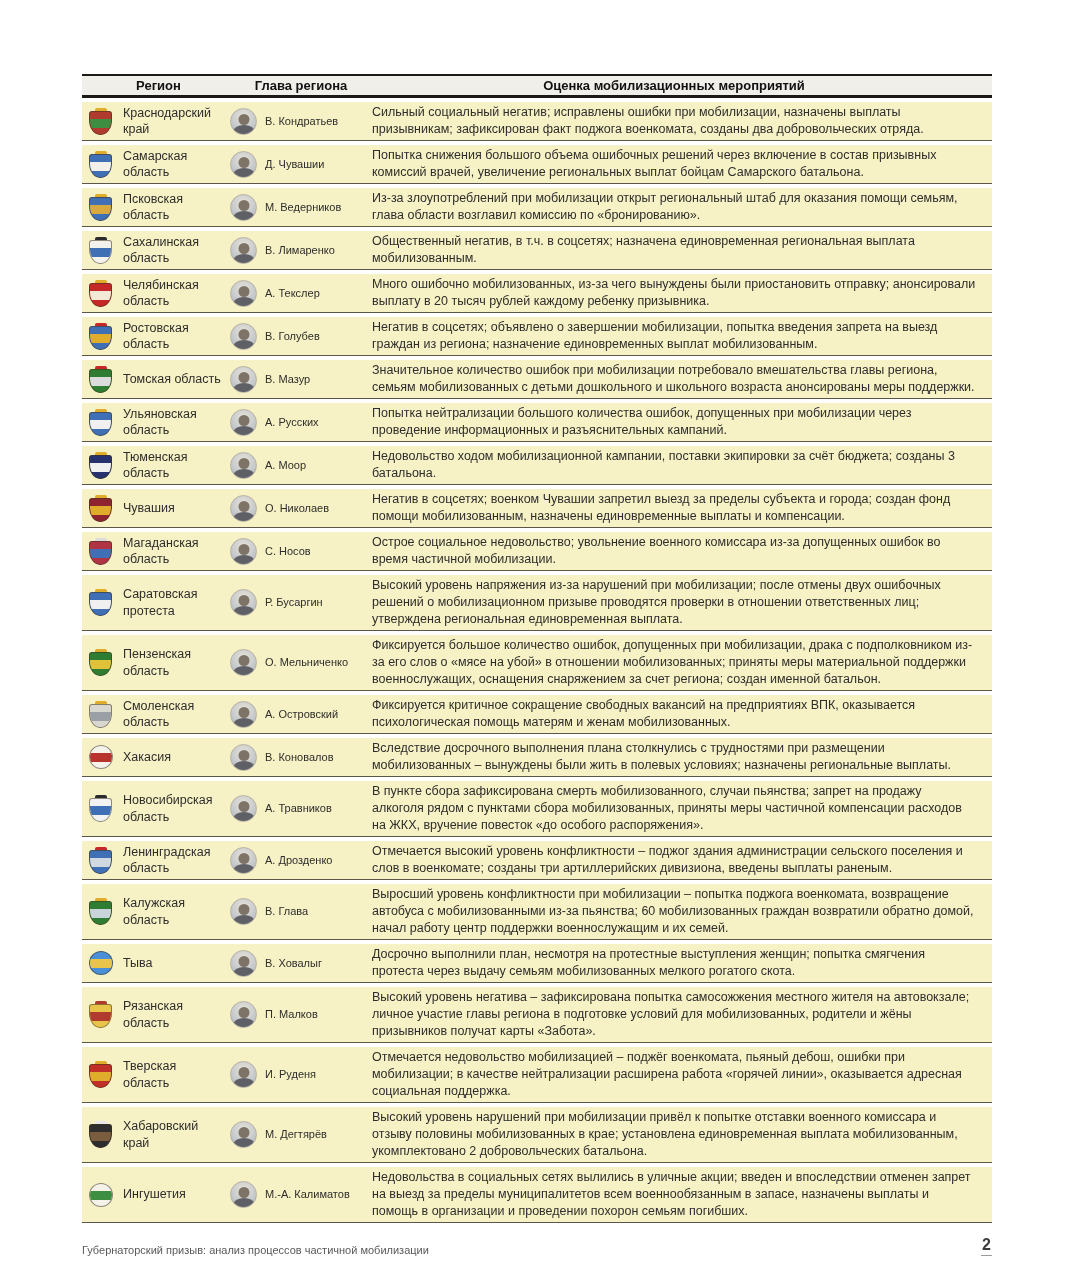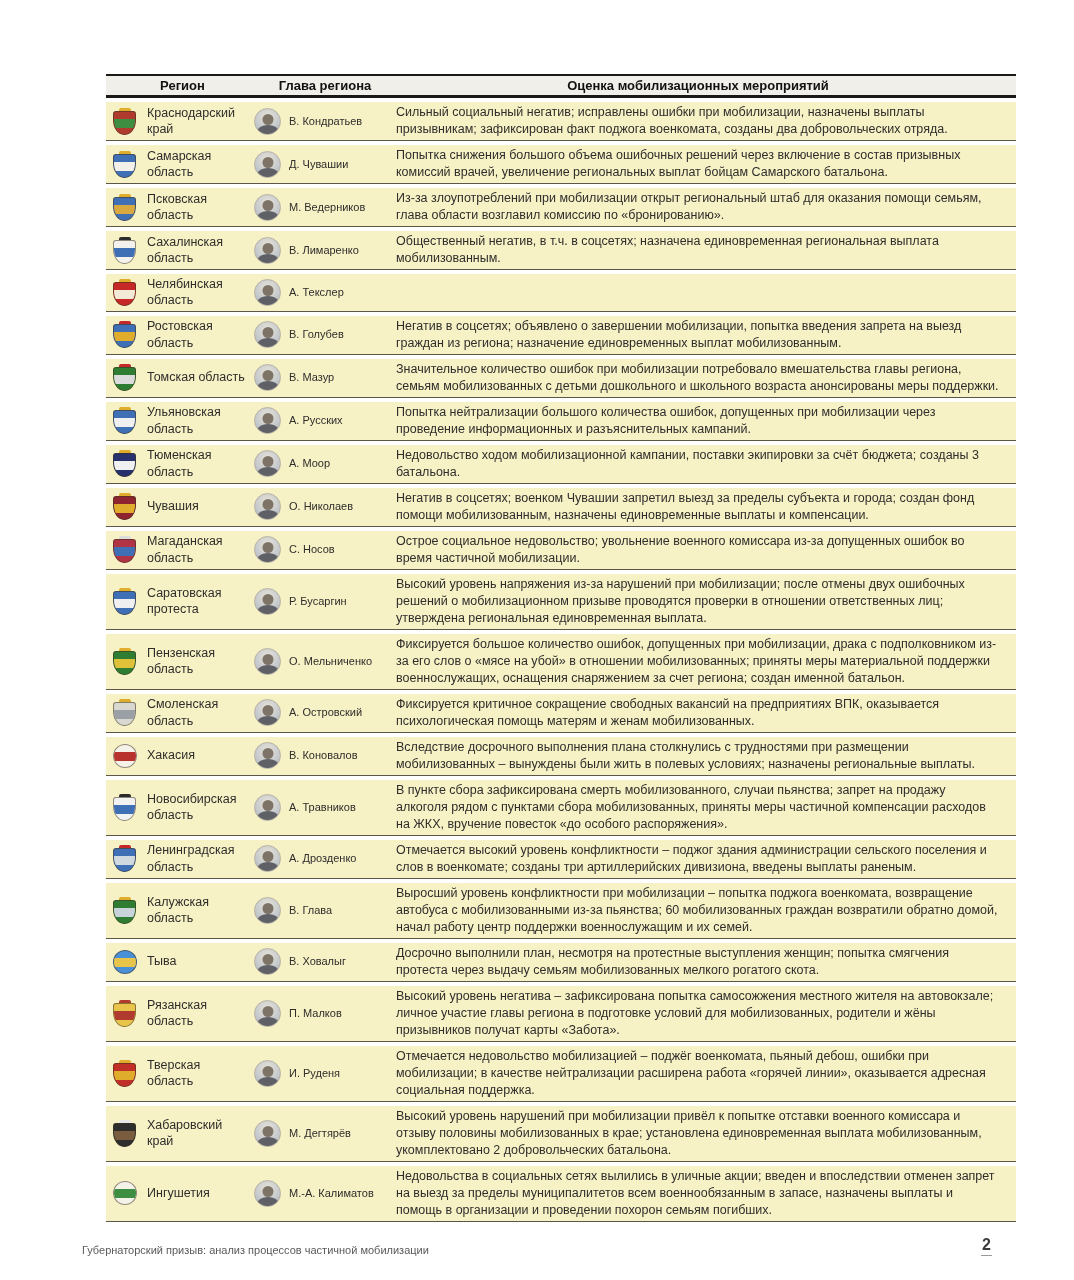--- a/index.html
+++ b/index.html
@@ -3,21 +3,21 @@
 <meta charset="utf-8">
 <style>
   :root{
     --row-bg:#f7f2c6; --header-bg:#f1efea; --table-border:#1b1a17;
     --row-divider:#5a564a; --text:#2e2d2b; --footer-text:#5a5a5a;
   }
   *{box-sizing:border-box; margin:0; padding:0;}
   html,body{background:#ffffff;}
   body{font-family:"Liberation Sans", sans-serif; color:var(--text);}
   .page{position:relative; width:1074px; height:1280px; background:#ffffff; margin:0 auto; overflow:hidden;}
-  .table{position:absolute; left:82px; top:74px; width:910px;margin-left:24px;}
+  .table{position:absolute; left:82px; top:74px; width:910px;}
   .thead{
     display:flex; align-items:center; background:var(--header-bg);
     border-top:2px solid var(--table-border); border-bottom:3px solid var(--table-border);
     height:24px; margin-bottom:4px; font-weight:bold; font-size:13px; color:#111;
   }
   .thead .hcell{text-align:center;}
   .row{
     display:flex; align-items:center; background:var(--row-bg);
     border-bottom:1.5px solid var(--row-divider); margin-bottom:4px; padding:2px 0;
   }
@@ -143,20 +143,21 @@
           <span class="crest-body" style="background: rgb(198, 40, 40);">
                 <i class="crest-band" style="background: rgb(242, 234, 214);"></i>
               </span>
         </span>
         <span class="region-name">Челябинская область</span>
       </div>
       <div class="cell cell-head">
         <span class="avatar"></span>
         <span class="head-name">А. Текслер</span>
       </div>
+      <div class="cell cell-assessment">Много ошибочно мобилизованных, из-за чего вынуждены были приостановить отправку; анонсировали выплату в 20 тысяч рублей каждому ребенку призывника.</div>
     </div>
 
     <div class="row">
       <div class="cell cell-region">
         <span class="crest">
           <i class="crest-top" style="background: rgb(198, 40, 40);"></i>
           <span class="crest-body" style="background: rgb(63, 111, 181);">
                 <i class="crest-band" style="background: rgb(224, 172, 44);"></i>
               </span>
         </span>

